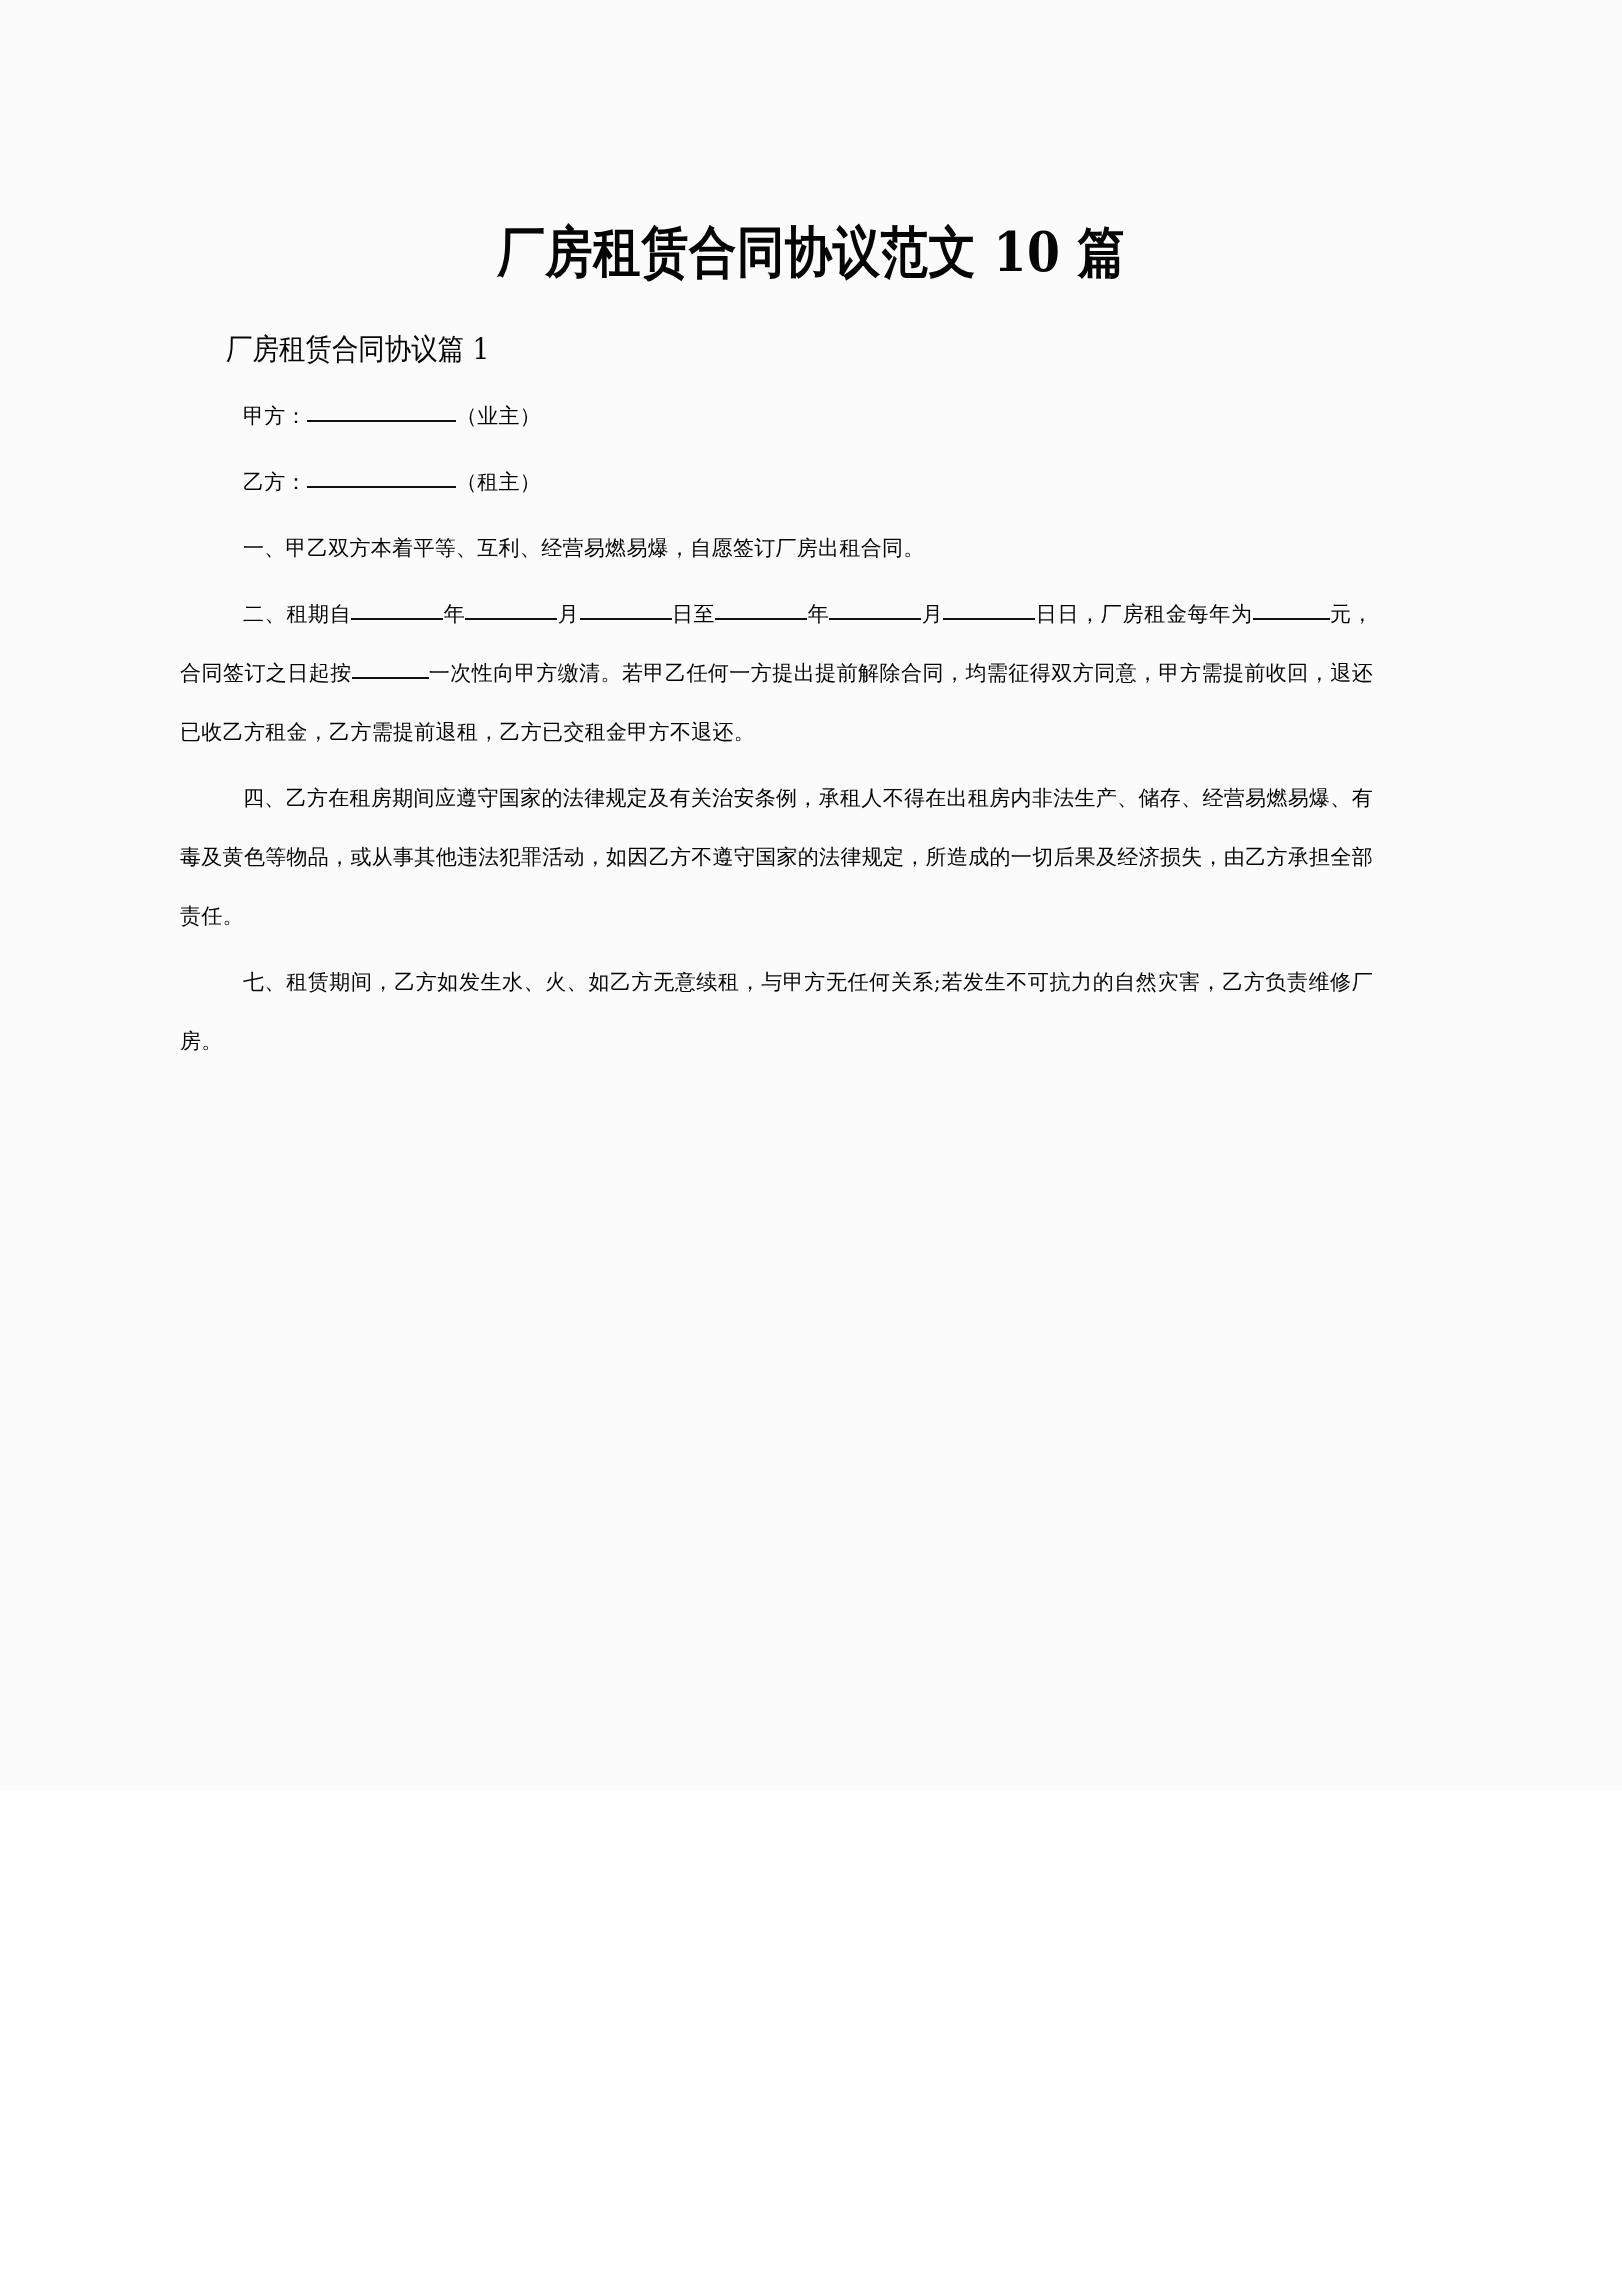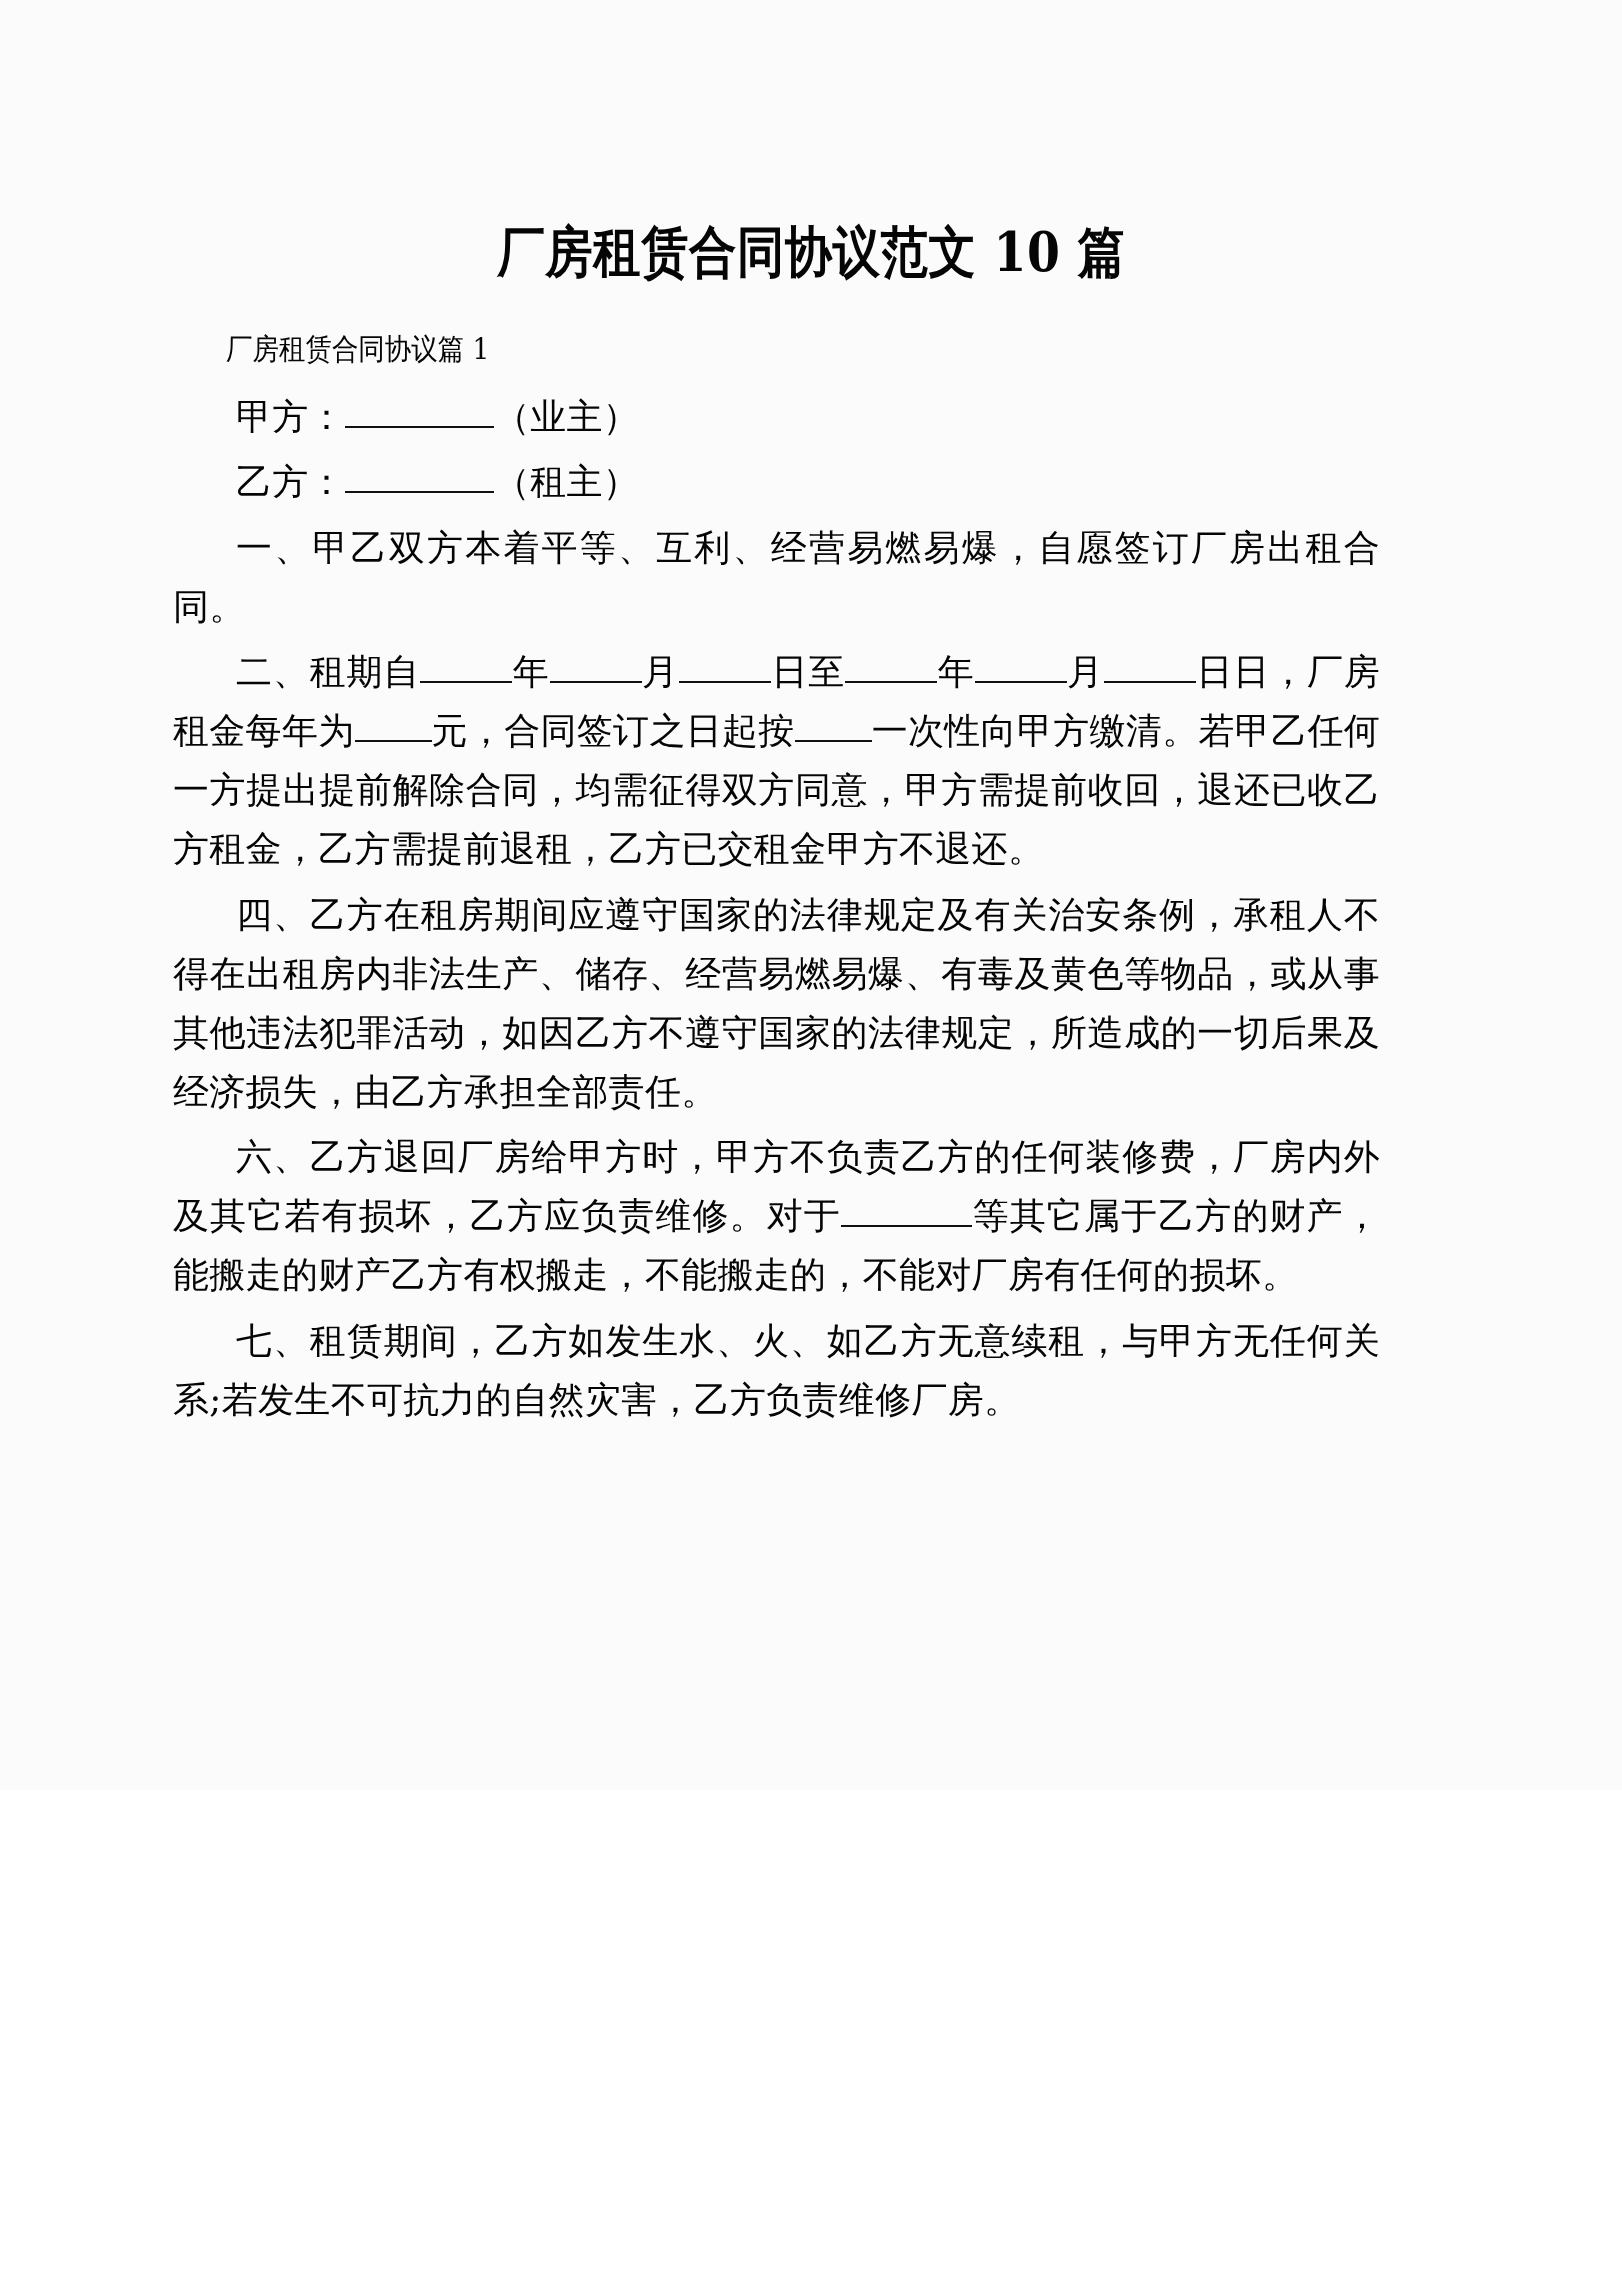--- a/index.html
+++ b/index.html
@@ -48,26 +48,26 @@
     margin: 0 0 7.9px 0;
     padding-left: 59px;
     font-size: 29.4px;
     line-height: 59px;
     transform: scaleX(0.90);
     transform-origin: 0 50%;
     white-space: nowrap;
   }
 
   .para {
-    margin: 0;
+    margin: 7px;
     padding: 0;
     text-align: justify;
     text-justify: inter-character;
     text-indent: 63px;
-    font-size: 36px;
+    font-size: 21px;
     line-height: 59px;
     letter-spacing: 0.3px;
   }
   .para.gap-sm { margin-top: 6.5px; }
 
   
   .blank {
     display: inline-block;
     border-bottom: 2px solid #111;
     vertical-align: 1.3px;
@@ -95,19 +95,18 @@
 
 
     <p class="para gap-sm"><span>一、</span><span>甲乙双方本着平等、互利、经营易燃易爆，自愿签订厂房出租合同。</span></p>
 
     <p class="para gap-sm"><span>二、</span><span>租期自</span><span class="blank b-md"></span><span>年</span><span class="blank b-md"></span><span>月</span><span class="blank b-md"></span><span>日至</span><span class="blank b-md"></span><span>年</span><span class="blank b-md"></span><span>月</span><span class="blank b-md"></span><span>日日，厂房租金每年为</span><span class="blank b-sm"></span><span>元，合同签订之日起按</span><span class="blank b-sm"></span><span>一次性向甲方缴清。若甲乙任何一方提出提前解除合同，均需征得双方同意，甲方需提前收回，退还已收乙方租金，乙方需提前退租，乙方已交租金甲方不退还。</span></p>
 
 
     <p class="para gap-sm"><span>四、</span><span>乙方在租房期间应遵守国家的法律规定及有关治安条例，承租人不得在出租房内非法生产、储存、经营易燃易爆、有毒及黄色等物品，或从事其他违法犯罪活动，如因乙方不遵守国家的法律规定，所造成的一切后果及经济损失，由乙方承担全部责任。</span></p>
 
 
-    <p class="para gap-sm"><span>六、</span><span>乙方退回厂房给甲方时，甲方不负责乙方的任何装修费，厂房内外及其它若有损坏，乙方应负责维修。对于</span><span class="blank b-lg"></span><span>等其它属于乙方的财产，能搬走的财产乙方有权搬走，不能搬走的，不能对厂房有任何的损坏。</span></p>
 
     <p class="para gap-sm"><span>七、</span><span>租赁期间，乙方如发生水、火、如乙方无意续租，与甲方无任何关系;若发生不可抗力的自然灾害，乙方负责维修厂房。</span></p>
 
   </div>
 </div>
 
 
 </body></html>

